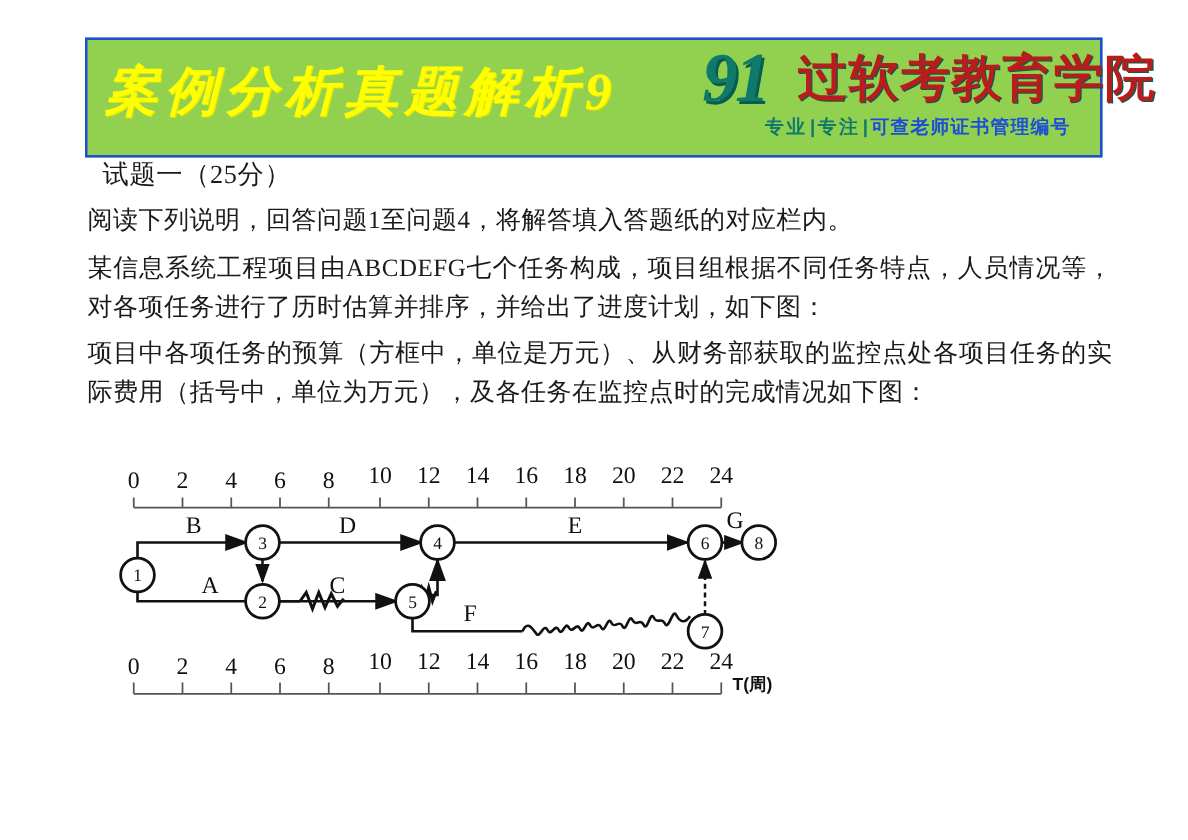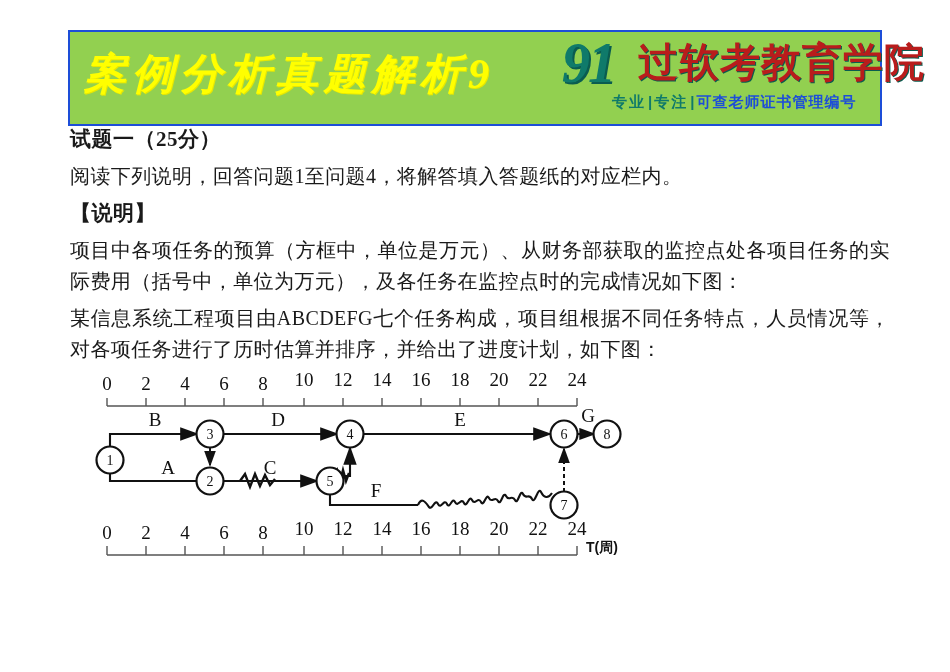--- a/index.html
+++ b/index.html
@@ -90,23 +90,23 @@
 
   
   #doc {
     position: absolute;
     left: 70px;
     top: 126px;
     width: 820px;
   }
   .t-head {
     font-size: 21px;
-    font-weight: bold;
+    font-weight: normal;
     letter-spacing: 0.5px;
-    margin: 0 0 9px 0;
+    margin: 0 0 9px 12px;
     line-height: 26px;
   }
   .t-line {
     font-size: 20px;
     letter-spacing: 0.4px;
     margin: 0 0 9px 0;
     line-height: 30px;
   }
   .t-para {
     font-size: 20px;
@@ -159,23 +159,22 @@
     <span id="logo-name">过软考教育学院</span>
     <div id="logo-sub">
       <span class="sub-a">专业</span><span class="sub-bar">|</span><span class="sub-a">专注</span><span class="sub-bar">|</span><span class="sub-b">可查老师证书管理编号</span>
     </div>
   </div>
 </div>
 
 <div id="doc">
   <p class="t-head">试题一（25分）</p>
   <p class="t-line">阅读下列说明，回答问题1至问题4，将解答填入答题纸的对应栏内。</p>
-  <p class="t-head">【说明】</p>
+  <p class="t-para">某信息系统工程项目由ABCDEFG七个任务构成，项目组根据不同任务特点，人员情况等，对各项任务进行了历时估算并排序，并给出了进度计划，如下图：</p>
   <p class="t-para">项目中各项任务的预算（方框中，单位是万元）、从财务部获取的监控点处各项目任务的实际费用（括号中，单位为万元），及各任务在监控点时的完成情况如下图：</p>
-  <p class="t-para">某信息系统工程项目由ABCDEFG七个任务构成，项目组根据不同任务特点，人员情况等，对各项任务进行了历时估算并排序，并给出了进度计划，如下图：</p>
 </div>
 
 <div id="diagram">
   <svg width="620" height="200" viewBox="0 0 620 200">
     <defs>
       <marker id="ah" markerWidth="9" markerHeight="9" refX="8" refY="3.2" orient="auto">
         <path d="M0,0 L9,3.2 L0,6.4 z" fill="#111"></path>
       </marker>
       <marker id="ahs" markerWidth="8" markerHeight="8" refX="7" refY="2.9" orient="auto">
         <path d="M0,0 L8,2.9 L0,5.8 z" fill="#111"></path>

